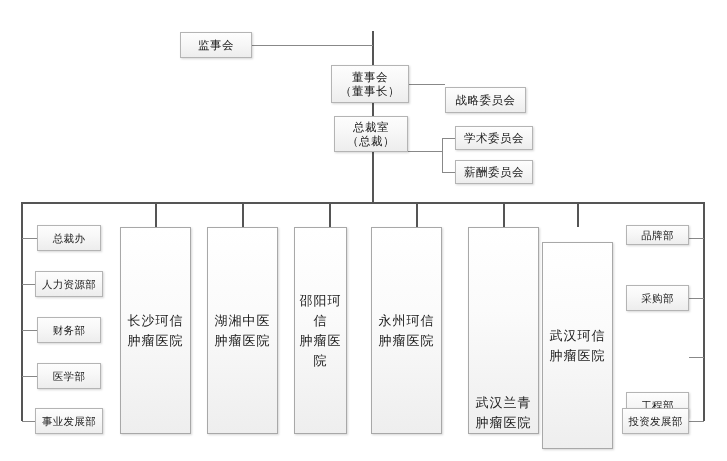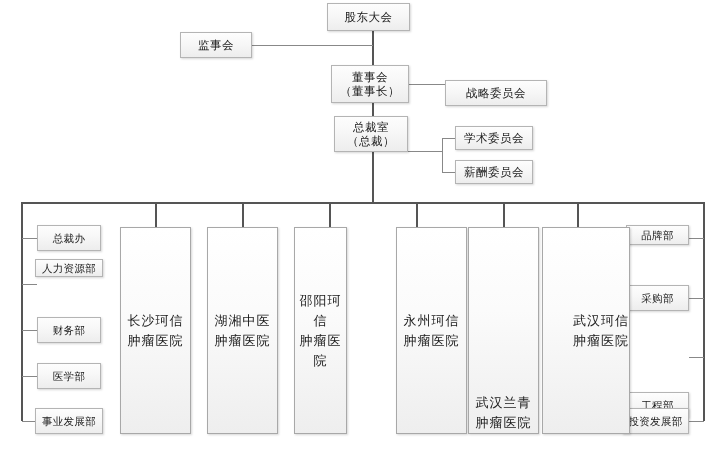--- a/index.html
+++ b/index.html
@@ -104,54 +104,51 @@
   <div class="line line-thin line-h" style="left:689px; top:357px; width:15px;"></div>
   <div class="line line-thin line-h" style="left:689px; top:421px; width:15px;"></div>
 
   <div class="line line-v" style="left:155px; top:202px; height:25px;"></div>
   <div class="line line-v" style="left:242px; top:202px; height:25px;"></div>
   <div class="line line-v" style="left:329px; top:202px; height:25px;"></div>
   <div class="line line-v" style="left:416px; top:202px; height:25px;"></div>
   <div class="line line-v" style="left:503px; top:202px; height:25px;"></div>
   <div class="line line-v" style="left:577px; top:202px; height:25px;"></div>
 
-  <div class="node node-top" style="left:327px; top:3px; width:83px; height:28px;">
-    <span class="txt">股东大会</span>
-  </div>
 
   <div class="node node-top" style="left:180px; top:32px; width:72px; height:26px;">
     <span class="txt">监事会</span>
   </div>
 
   <div class="node node-top" style="left:331px; top:65px; width:78px; height:38px;">
     <span class="txt">董事会
 （董事长）</span>
   </div>
 
-  <div class="node node-top" style="left:445px; top:80px; width:102px; height:26px;">
+  <div class="node node-top" style="left:445px; top:87px; width:81px; height:26px;">
     <span class="txt">战略委员会</span>
   </div>
 
   <div class="node node-top" style="left:334px; top:116px; width:74px; height:36px;">
     <span class="txt">总裁室
 （总裁）</span>
   </div>
 
   <div class="node node-top" style="left:455px; top:126px; width:78px; height:24px;">
     <span class="txt">学术委员会</span>
   </div>
 
   <div class="node node-top" style="left:455px; top:160px; width:78px; height:24px;">
     <span class="txt">薪酬委员会</span>
   </div>
 
   <div class="node node-dept" style="left:37px; top:225px; width:64px; height:26px;">
     <span class="txt">总裁办</span>
   </div>
-  <div class="node node-dept" style="left:35px; top:259px; width:68px; height:18px;text-align:center;">
+  <div class="node node-dept" style="left:35px; top:271px; width:68px; height:26px;text-align:center;">
     <span class="txt">人力资源部</span>
   </div>
   <div class="node node-dept" style="left:37px; top:317px; width:64px; height:26px;">
     <span class="txt">财务部</span>
   </div>
   <div class="node node-dept" style="left:37px; top:363px; width:64px; height:26px;text-align:right;">
     <span class="txt">医学部</span>
   </div>
   <div class="node node-dept" style="left:35px; top:408px; width:68px; height:26px;">
     <span class="txt">事业发展部</span>
@@ -175,26 +172,26 @@
 肿瘤医院</span>
   </div>
   <div class="node node-hospital" style="left:207px; top:227px; width:71px; height:207px;">
     <span class="txt">湖湘中医
 肿瘤医院</span>
   </div>
   <div class="node node-hospital" style="left:294px; top:227px; width:53px; height:207px;font-family:Liberation Serif, serif;">
     <span class="txt">邵阳珂信
 肿瘤医院</span>
   </div>
-  <div class="node node-hospital" style="left:396px; top:227px; width:71px; height:207px;text-align:right;">
+  <div class="node node-hospital" style="left:371px; top:227px; width:71px; height:207px;text-align:right;">
     <span class="txt">永州珂信
 肿瘤医院</span>
   </div>
   <div class="node node-hospital" style="left:468px; top:227px; width:71px; height:207px;align-items:flex-end;">
     <span class="txt">武汉兰青
 肿瘤医院</span>
   </div>
-  <div class="node node-hospital" style="left:542px; top:227px; width:88px; height:207px;justify-content:flex-end;">
+  <div class="node node-hospital" style="left:542px; top:242px; width:71px; height:207px;">
     <span class="txt">武汉珂信
 肿瘤医院</span>
   </div>
 
 </div>
 
 </body></html>

